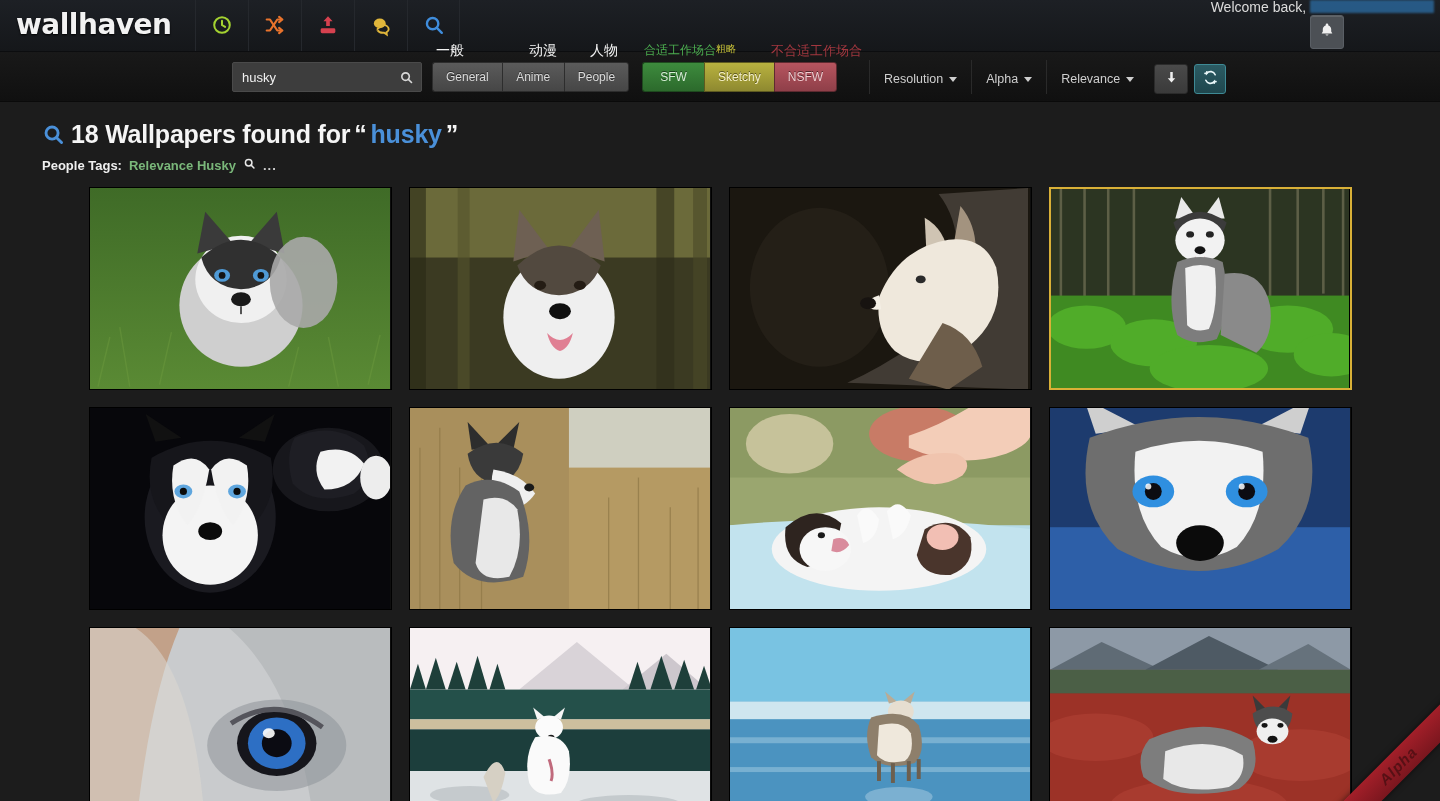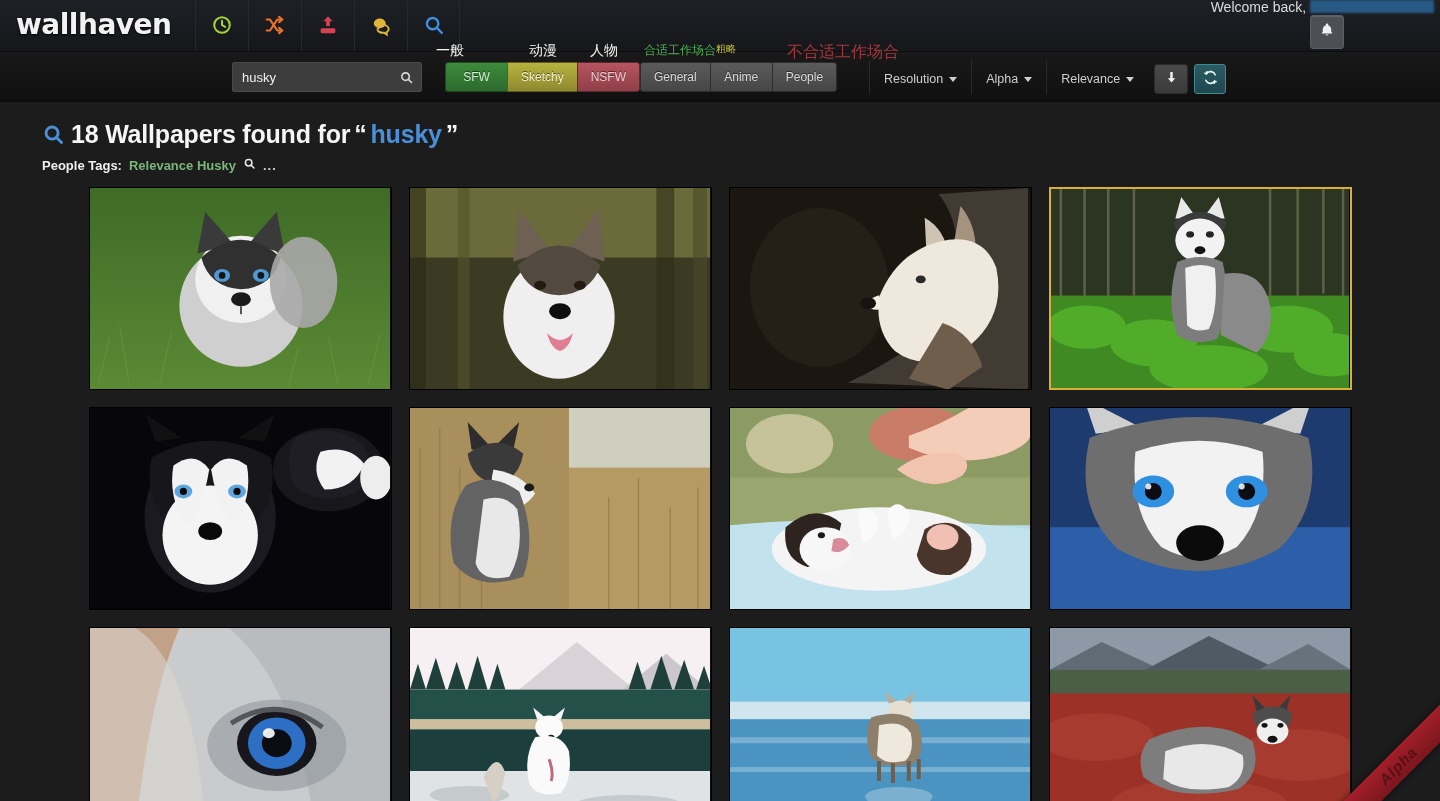--- a/index.html
+++ b/index.html
@@ -150,21 +150,21 @@
     font-size: 14px;
     font-family: "DejaVu Sans", sans-serif;
     white-space: nowrap;
     top: 0;
   }
   .cn.general { color:#f2f2f2; left: 204px; }
   .cn.anime   { color:#f2f2f2; left: 297px; }
   .cn.people  { color:#f2f2f2; left: 358px; }
   .cn.sfw     { color:#4caf50; left: 412px; font-size:12px; }
   .cn.sketchy { color:#c9c339; left: 484px; font-size:10px; }
-  .cn.nsfw    { color:#a3373f; left: 539px; font-size:16px;margin-left:16px; }
+  .cn.nsfw    { color:#a3373f; left: 539px; font-size:13px; }
 
   
   .ddgroup { display: flex; align-items: flex-end; margin-left: 32px; }
   .dd {
     height: 30px;
     padding: 0 14px;
     font-size: 12.5px;
     color: #cfcfcf;
     background: transparent;
     border: none;
@@ -346,30 +346,30 @@
     <div class="search-wrap">
       <input type="text" value="husky" style="">
       <span class="sicon">
         <svg width="15" height="15" viewBox="0 0 24 24" fill="none" stroke="#d8d8d8" stroke-width="2.6" stroke-linecap="round">
           <circle cx="10.5" cy="10.5" r="6"></circle>
             <path d="M15 15l5 5"></path>
         </svg>
       </span>
     </div>
 
+    <div class="fgroup categories">
+      <div class="fbtn">General</div>
+      <div class="fbtn">Anime</div>
+      <div class="fbtn">People</div>
+    </div>
+
     <div class="fgroup purity">
       <div class="fbtn sfw">SFW</div>
       <div class="fbtn sketchy">Sketchy</div>
       <div class="fbtn nsfw">NSFW</div>
-    </div>
-
-    <div class="fgroup categories">
-      <div class="fbtn">General</div>
-      <div class="fbtn">Anime</div>
-      <div class="fbtn">People</div>
     </div>
 
     <div class="ddgroup">
       <div class="sep"></div>
       <div class="dd">
         <span>Resolution</span>
         <i class="caret"></i>
       </div>
       <div class="sep"></div>
       <div class="dd">

